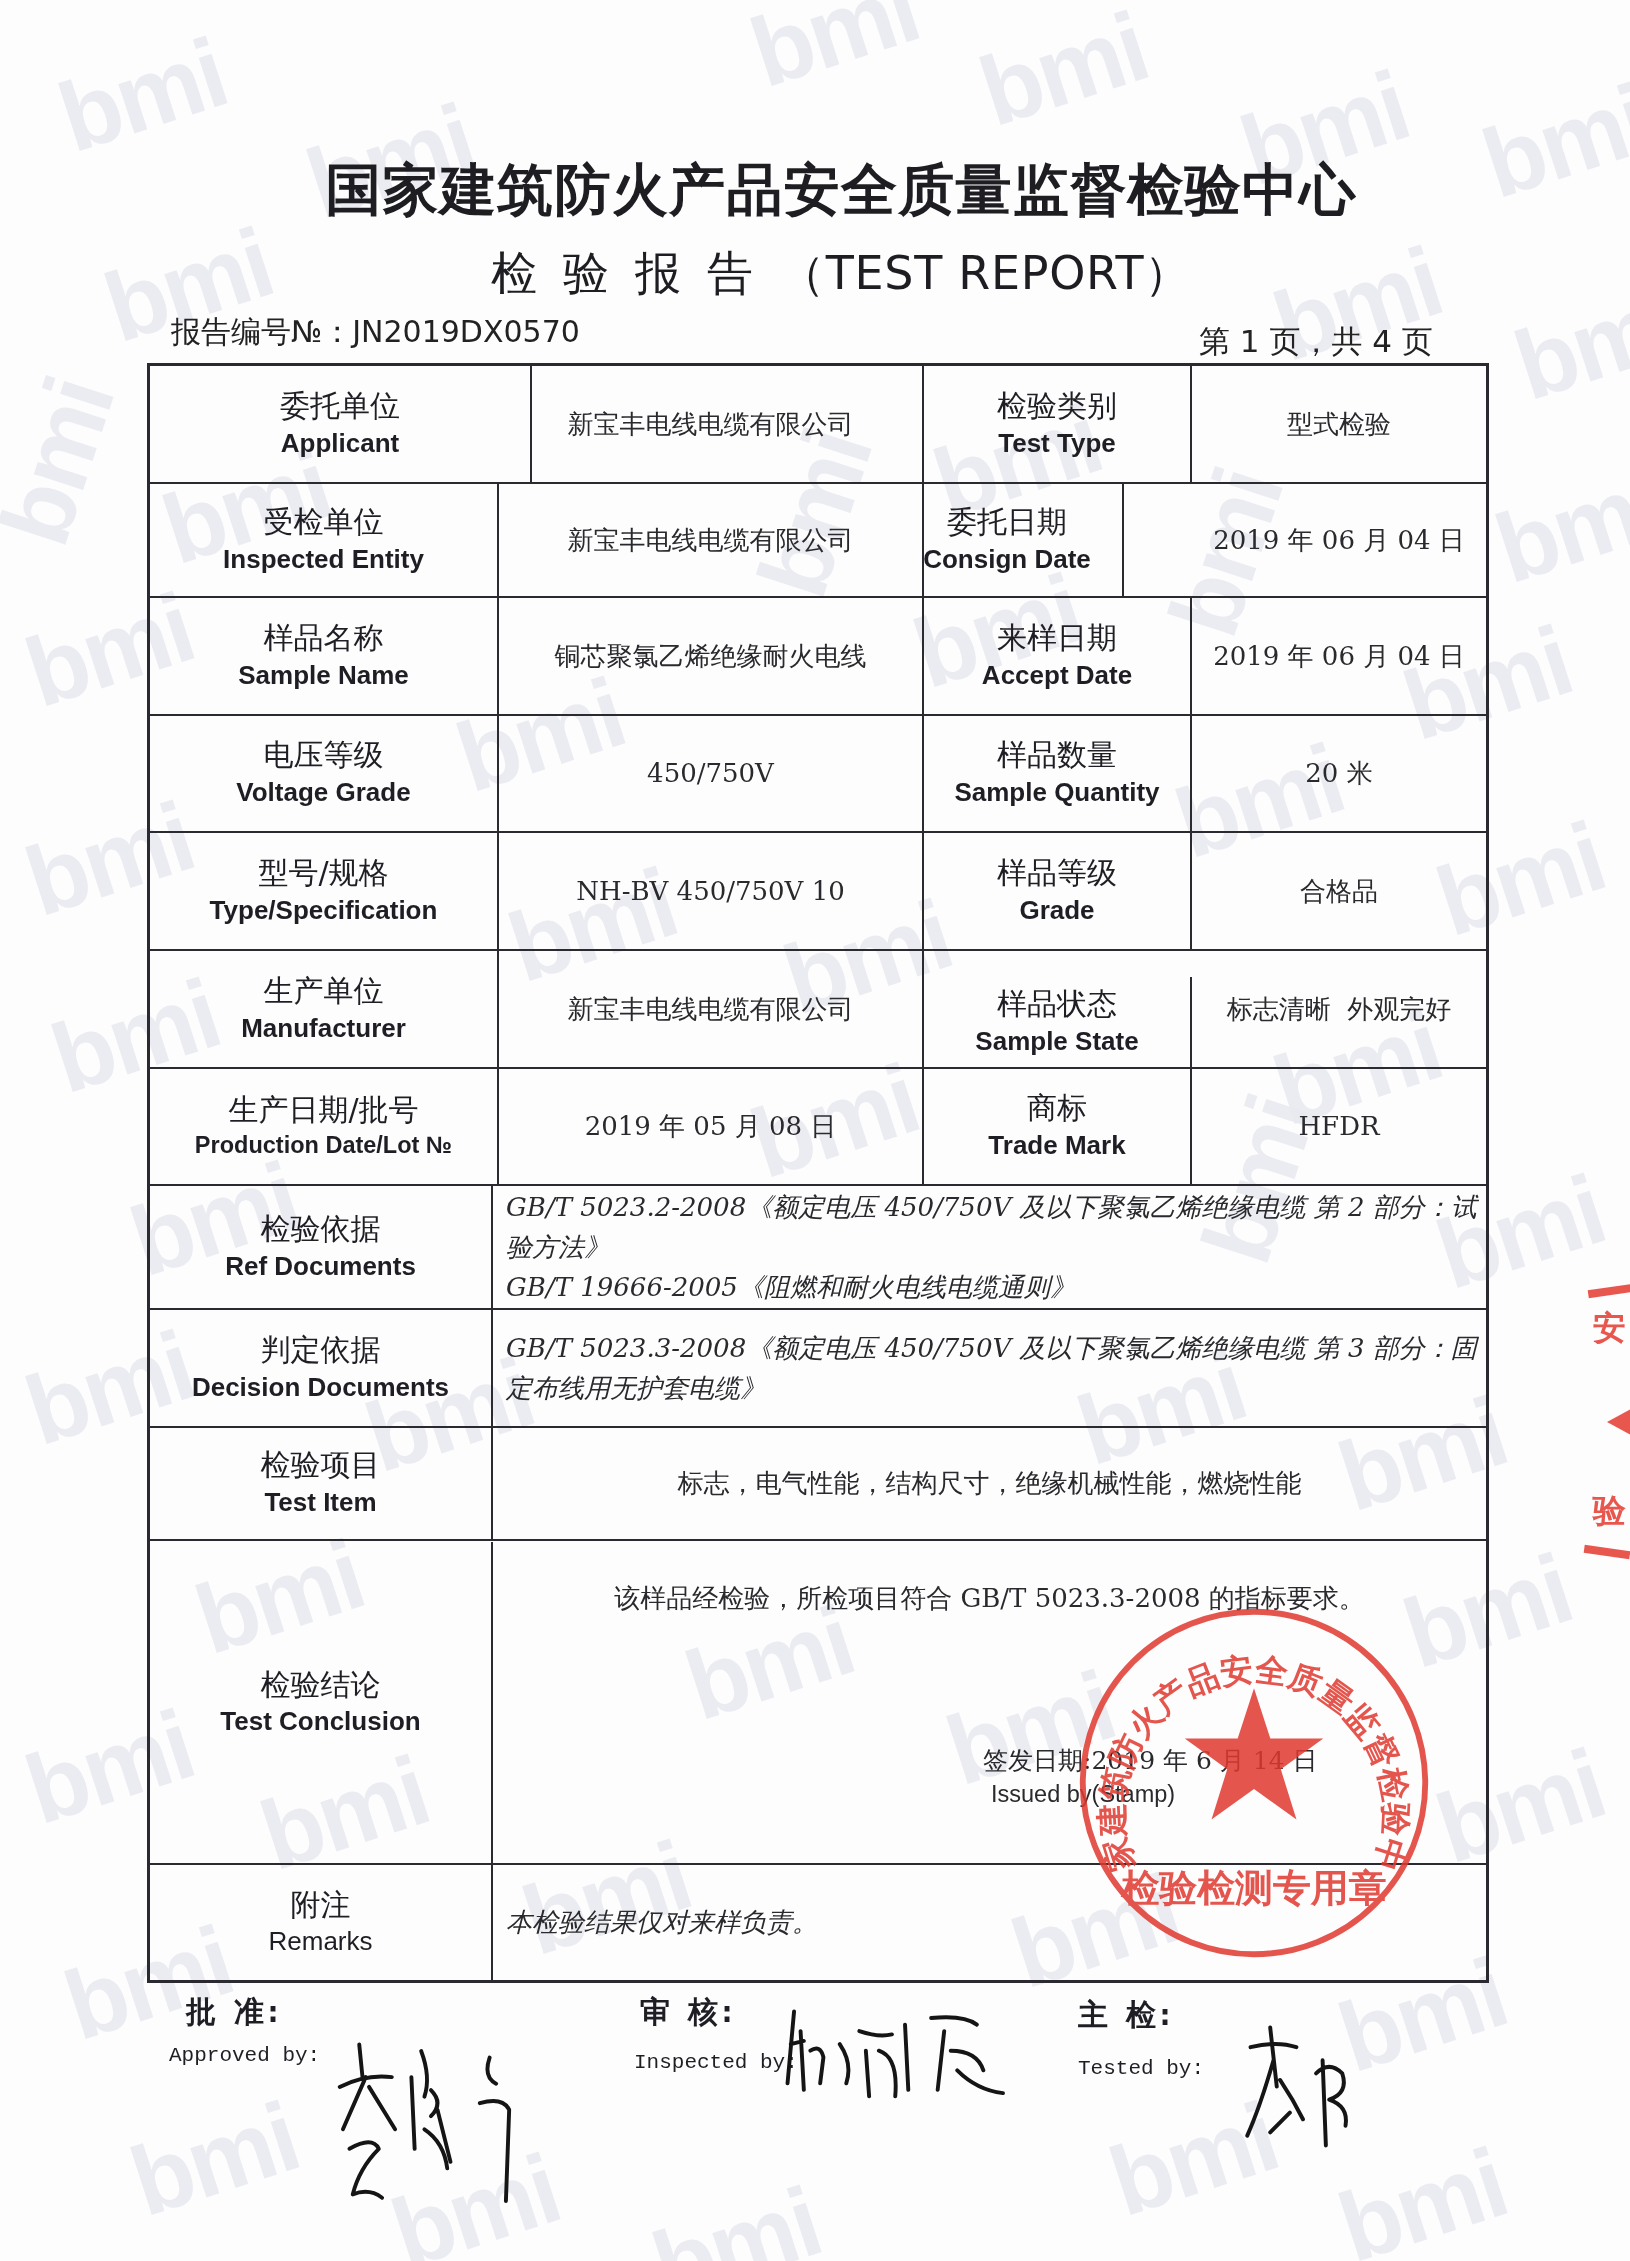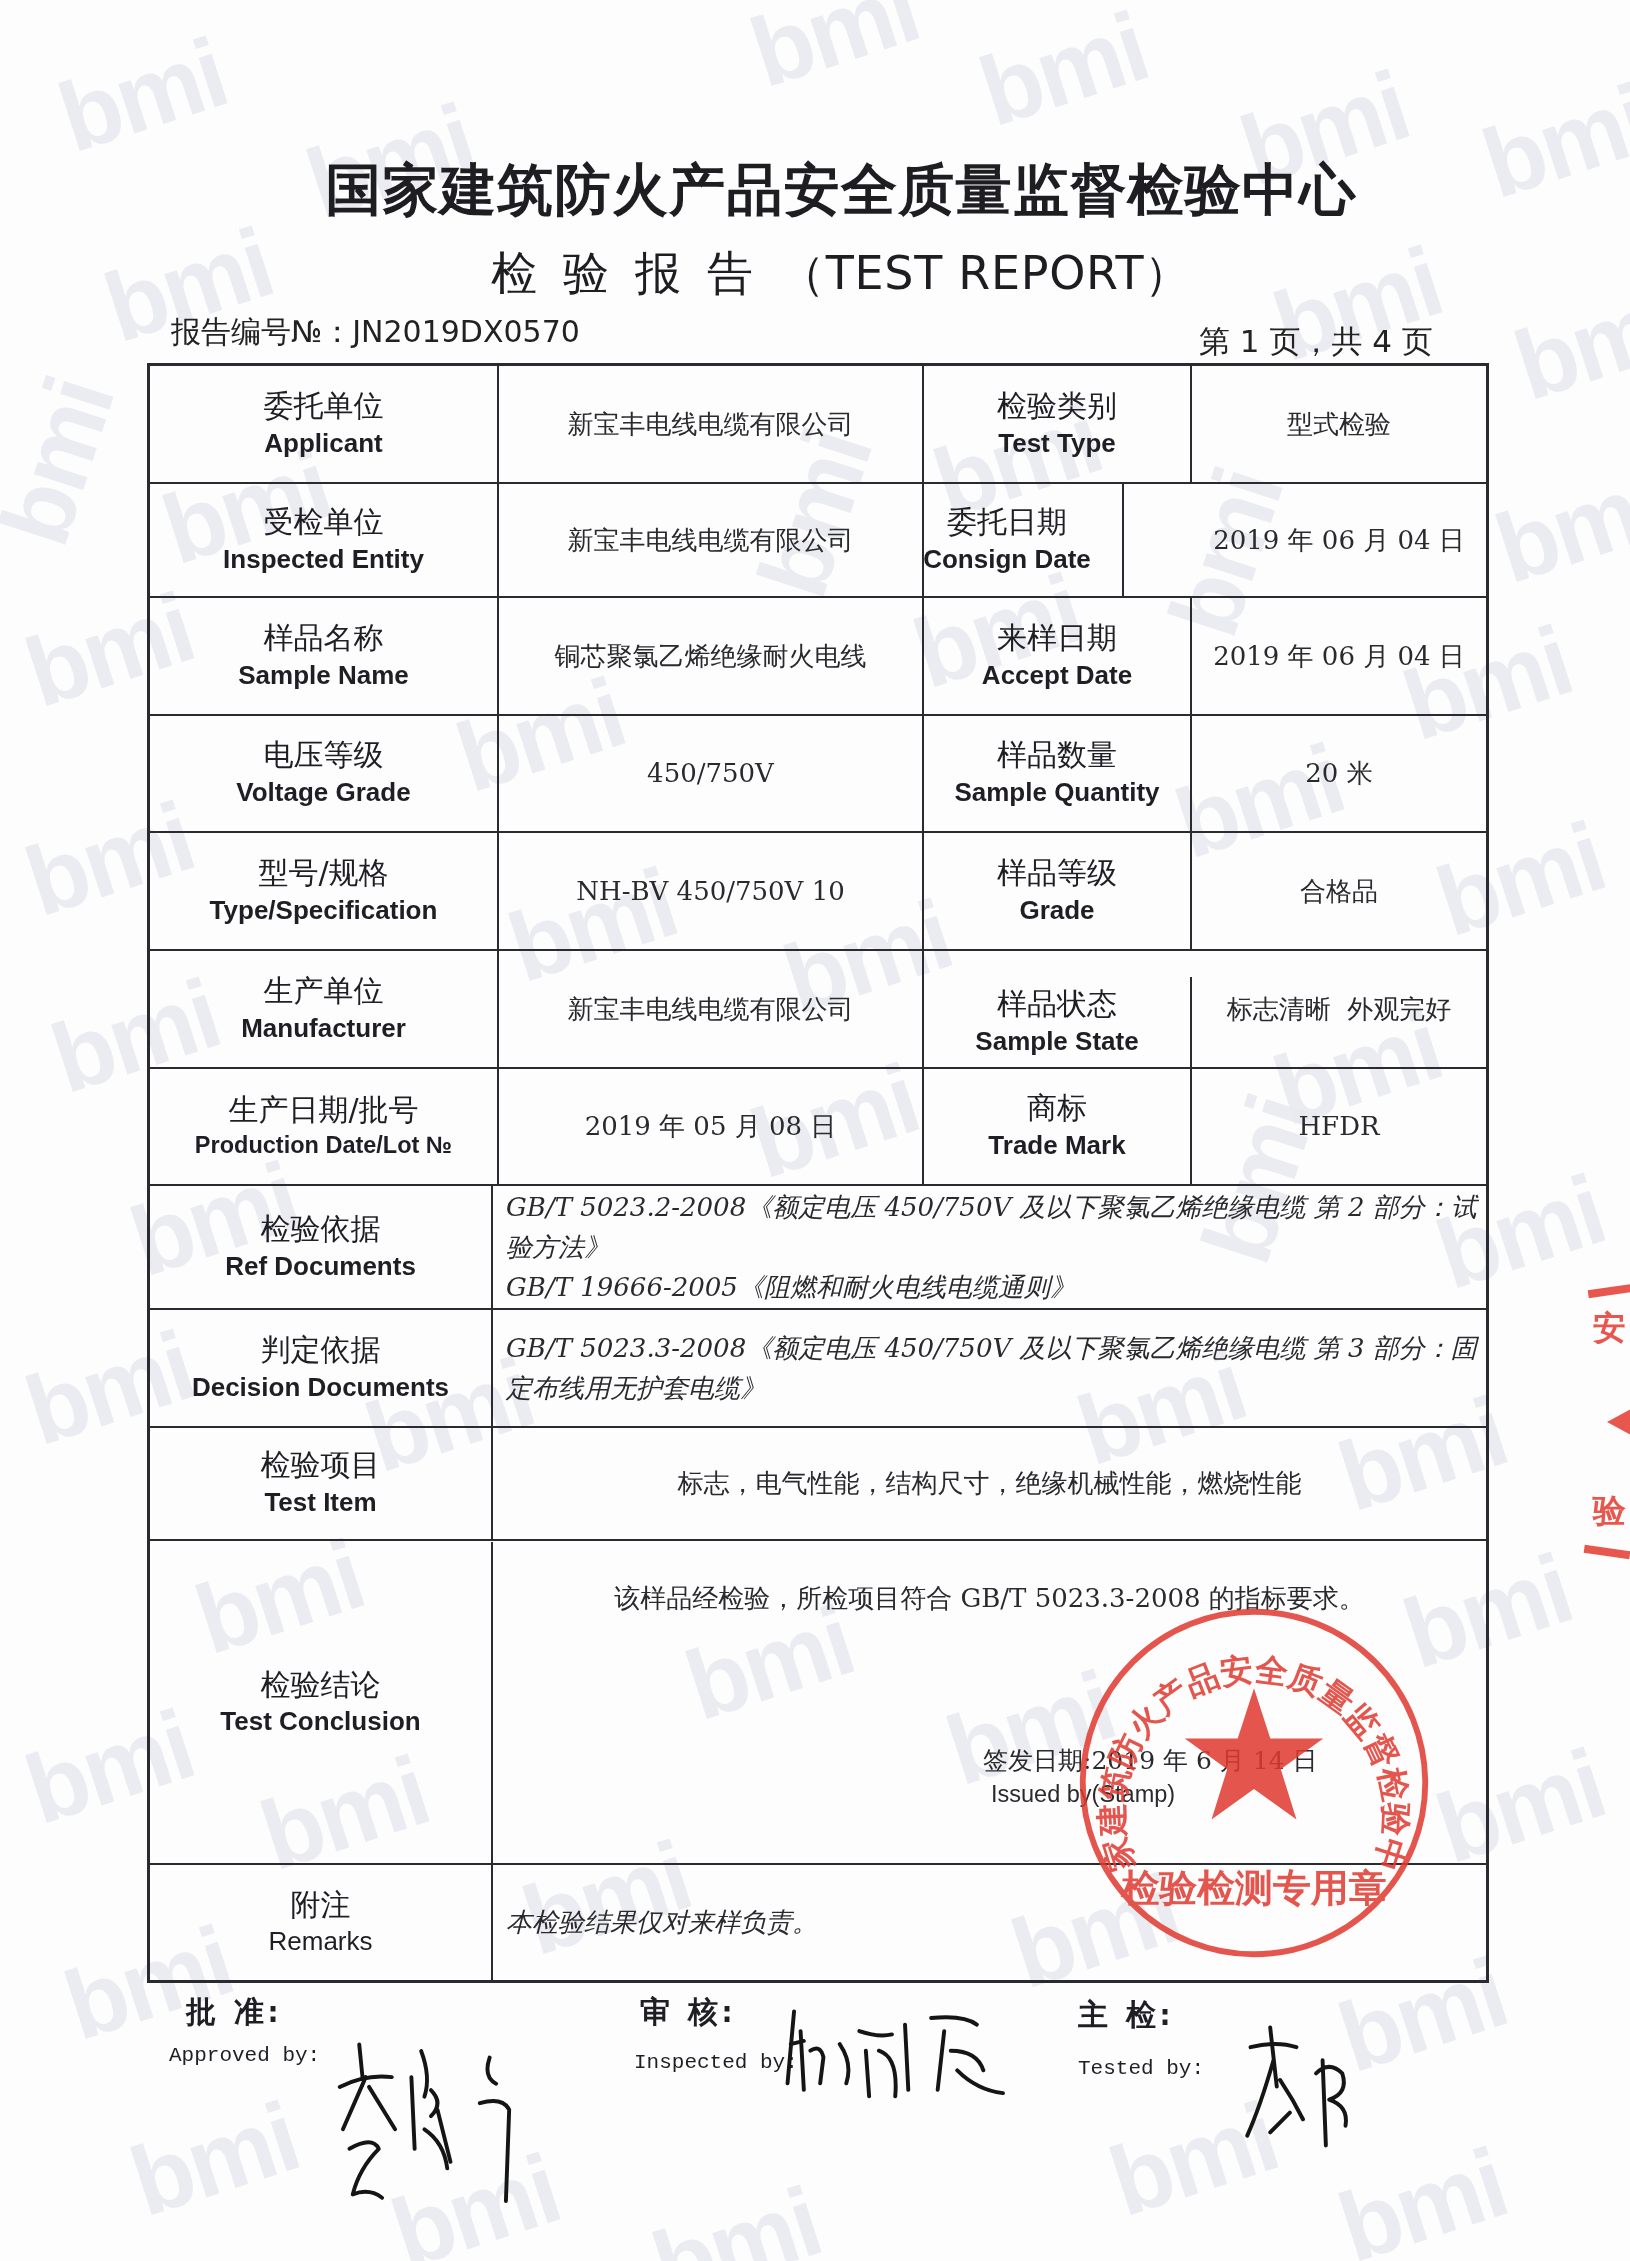--- a/index.html
+++ b/index.html
@@ -127,21 +127,21 @@
   </div>
 
   <div class="report-no">
     <span>报告编号№：</span><span>JN2019DX0570</span>
   </div>
   <div class="page-info">第 1 页，共 4 页</div>
 
   <div class="tbl">
 
     <div class="row" style="top:0;height:118px;">
-      <div class="cell vr" style="left:0;width:349px;">
+      <div class="cell vr" style="left:0;width:382px;">
         <div class="lbl-cn">委托单位</div>
         <div class="lbl-en">Applicant</div>
       </div>
       <div class="cell vr" style="left:349px;width:425px;">
         <div class="val">新宝丰电线电缆有限公司</div>
       </div>
       <div class="cell vr" style="left:774px;width:268px;">
         <div class="lbl-cn">检验类别</div>
         <div class="lbl-en">Test Type</div>
       </div>

